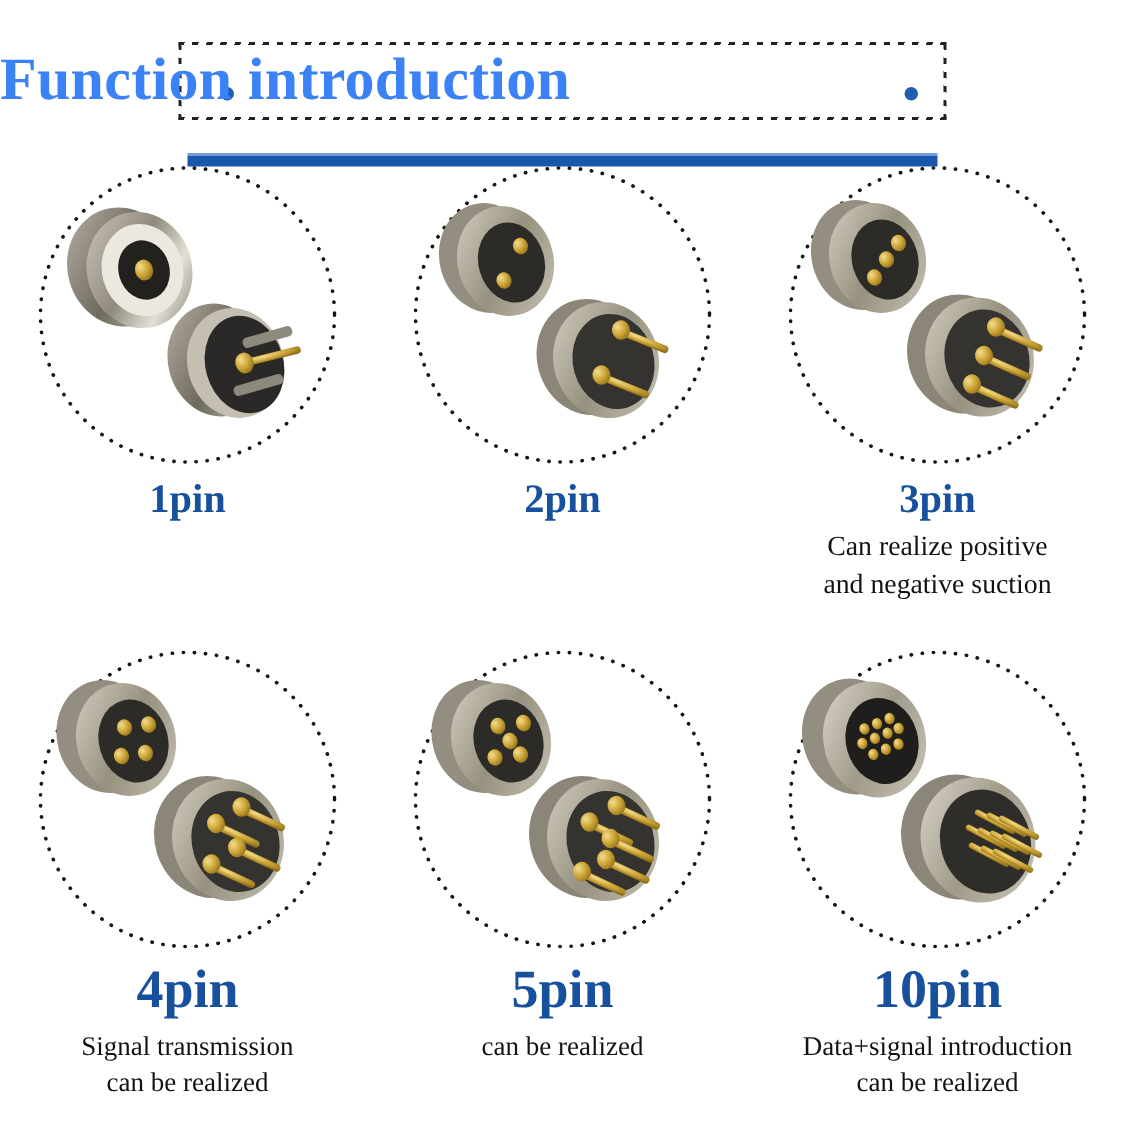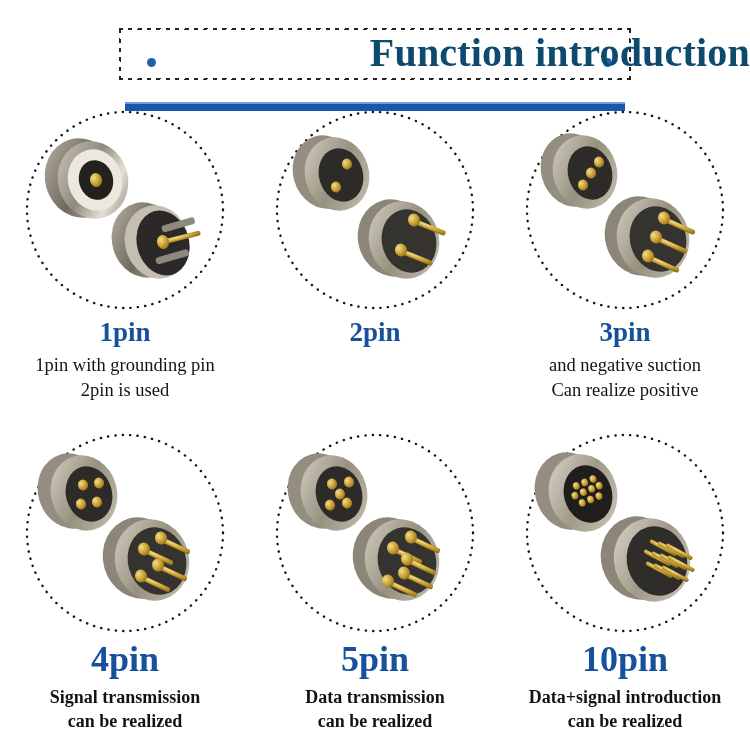--- a/index.html
+++ b/index.html
@@ -44,24 +44,24 @@
     background-repeat: no-repeat;
   }
 
   .title-text {
     position: absolute;
     left: 0;
     top: 0;
     width: 750px;
     height: 64px;
     line-height: 62px;
-    text-align: right;
+    text-align: left;
     font-size: 40px;
     font-weight: bold;
-    color: #0c4a6e;
+    color: #3b82f6;
     letter-spacing: 0.2px;
     font-family: "Liberation Serif", "DejaVu Serif", serif;
   }
 
   .title-dot {
     position: absolute;
     top: 36px;
     width: 9px;
     height: 9px;
     border-radius: 50%;
@@ -141,21 +141,21 @@
   .caption {
     margin-top: 7px;
     width: 246px;
     text-align: center;
     font-size: 18.5px;
     line-height: 1.33;
     color: #131313;
     font-family: "Liberation Serif", "DejaVu Serif", serif;
   }
 
-  .row-bottom .caption { font-weight: bold; font-size: 18px; }
+  .row-bottom .caption { font-weight: normal; font-size: 18px; }
   .row-bottom .pin-label { font-size: 36px; }
 </style>
 </head>
 <body>
 
 <div class="page">
 
   <div class="title-block">
     <div class="title-dashbox"></div>
     <div class="title-dot left"></div>
@@ -200,24 +200,20 @@
           <ellipse cx="122" cy="132" rx="33" ry="38" transform="rotate(-16 122 132)" fill="url(#g1b)"></ellipse>
           <ellipse cx="134" cy="134" rx="32" ry="37" transform="rotate(-16 134 134)" fill="#c4bfb1"></ellipse>
           <ellipse cx="140" cy="135" rx="26" ry="33" transform="rotate(-16 140 135)" fill="#2a2927"></ellipse>
           <rect x="138" y="118" width="34" height="7" rx="3" transform="rotate(-16 138 118)" fill="#8d897c"></rect>
           <rect x="132" y="150" width="34" height="7" rx="3" transform="rotate(-16 132 150)" fill="#8d897c"></rect>
           <rect x="138" y="132" width="40" height="5" rx="2.5" transform="rotate(-14 138 132)" fill="url(#gold1)"></rect>
           <ellipse cx="140" cy="134" rx="6" ry="7" transform="rotate(-16 140 134)" fill="url(#gold1)"></ellipse>
         </svg>
       </div>
       <div class="pin-label">1pin</div>
-      <div class="caption">
-        <div>1pin with grounding pin</div>
-        <div>2pin is used</div>
-      </div>
     </div>
 
     <div class="cell row-top">
       <div class="circle-wrap">
         <svg class="dotted-circle" viewBox="0 0 204 204">
           <circle cx="102" cy="102" r="98"></circle>
         </svg>
         <svg class="art" viewBox="0 0 204 204">
           <defs>
             <linearGradient id="g2a" x1="0" y1="0" x2="1" y2="1">
@@ -278,22 +274,22 @@
           <rect x="140" y="108" width="36" height="5" rx="2.5" transform="rotate(24 140 108)" fill="url(#gold3)"></rect>
           <ellipse cx="141" cy="110" rx="6" ry="6.5" transform="rotate(-16 141 110)" fill="url(#gold3)"></ellipse>
           <rect x="132" y="127" width="36" height="5" rx="2.5" transform="rotate(24 132 127)" fill="url(#gold3)"></rect>
           <ellipse cx="133" cy="129" rx="6" ry="6.5" transform="rotate(-16 133 129)" fill="url(#gold3)"></ellipse>
           <rect x="124" y="146" width="36" height="5" rx="2.5" transform="rotate(24 124 146)" fill="url(#gold3)"></rect>
           <ellipse cx="125" cy="148" rx="6" ry="6.5" transform="rotate(-16 125 148)" fill="url(#gold3)"></ellipse>
         </svg>
       </div>
       <div class="pin-label">3pin</div>
       <div class="caption">
+        <div>Can realize positive</div>
         <div>and negative suction</div>
-        <div>Can realize positive</div>
       </div>
     </div>
 
     <div class="cell row-bottom">
       <div class="circle-wrap">
         <svg class="dotted-circle" viewBox="0 0 204 204">
           <circle cx="102" cy="102" r="98"></circle>
         </svg>
         <svg class="art" viewBox="0 0 204 204">
           <defs>
@@ -371,21 +367,20 @@
           <rect x="133" y="126" width="34" height="5" rx="2.5" transform="rotate(25 133 126)" fill="url(#gold5)"></rect>
           <ellipse cx="134" cy="128" rx="6" ry="6.5" transform="rotate(-16 134 128)" fill="url(#gold5)"></ellipse>
           <rect x="130" y="140" width="34" height="5" rx="2.5" transform="rotate(25 130 140)" fill="url(#gold5)"></rect>
           <ellipse cx="131" cy="142" rx="6" ry="6.5" transform="rotate(-16 131 142)" fill="url(#gold5)"></ellipse>
           <rect x="114" y="148" width="34" height="5" rx="2.5" transform="rotate(25 114 148)" fill="url(#gold5)"></rect>
           <ellipse cx="115" cy="150" rx="6" ry="6.5" transform="rotate(-16 115 150)" fill="url(#gold5)"></ellipse>
         </svg>
       </div>
       <div class="pin-label">5pin</div>
       <div class="caption">
-        <div>Data transmission</div>
         <div>can be realized</div>
       </div>
     </div>
 
     <div class="cell row-bottom">
       <div class="circle-wrap">
         <svg class="dotted-circle" viewBox="0 0 204 204">
           <circle cx="102" cy="102" r="98"></circle>
         </svg>
         <svg class="art" viewBox="0 0 204 204">

